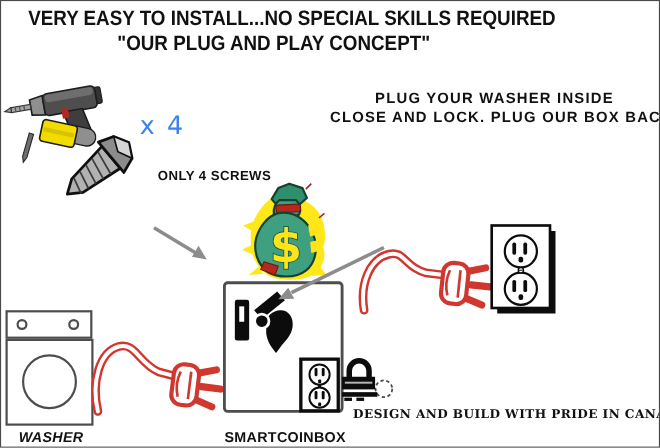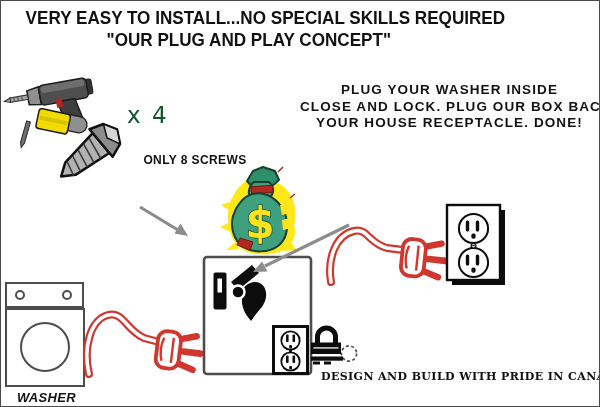--- a/index.html
+++ b/index.html
@@ -9,21 +9,21 @@
     font-family:"Liberation Sans",sans-serif;color:#111;
   }
   .abs{position:absolute;}
   .title{left:0;top:6px;width:496px;text-align:center;font-weight:bold;
     font-size:19px;line-height:22px;white-space:nowrap;
     transform:scaleX(0.9);transform-origin:246px 50%;}
   .instructions{left:268px;top:81px;width:330px;text-align:center;font-weight:bold;
     font-size:13.5px;line-height:16.5px;letter-spacing:1.1px;}
   .instructions div{white-space:nowrap;margin-left:31px;}
   .x4{left:126px;top:101px;font-family:"DejaVu Sans",sans-serif;font-size:23px;
-    color:#14532d;letter-spacing:2px;}
+    color:#3b82f6;letter-spacing:2px;}
   .mountnote{left:136px;top:153px;width:116px;text-align:center;font-weight:bold;
     font-size:12px;line-height:12.5px;letter-spacing:0.4px;}
   .lbl{font-weight:bold;font-size:13px;letter-spacing:0.3px;}
   .washerlbl{left:16px;top:389px;font-style:italic;}
   .boxlbl{left:203px;top:389px;}
   .footer{left:320px;top:369px;width:278px;text-align:center;
     font-family:"DejaVu Serif",serif;font-weight:bold;font-size:11px;
     line-height:13px;letter-spacing:0.4px;}
   .footer div{white-space:nowrap;}
   svg text.dollar{font-family:"DejaVu Sans",sans-serif;font-weight:bold;font-size:42px;}
@@ -179,28 +179,28 @@
   </svg>
 
   <div class="abs title">
     <div>VERY EASY TO INSTALL...NO SPECIAL SKILLS REQUIRED</div>
     <div>"OUR PLUG AND PLAY CONCEPT"</div>
   </div>
 
   <div class="abs instructions">
     <div>PLUG YOUR WASHER INSIDE</div>
     <div>CLOSE AND LOCK. PLUG OUR BOX BACK TO</div>
-    <div>YOUR HOUSE RECEPTACLE. DONE!</div>
   </div>
 
   <div class="abs x4">x 4</div>
 
   <div class="abs mountnote">
-    <div>ONLY 8 SCREWS</div>
+    <div>ONLY 4 SCREWS</div>
   </div>
 
   <div class="abs lbl washerlbl">WASHER</div>
+  <div class="abs lbl boxlbl">SMARTCOINBOX</div>
 
   <div class="abs footer">
     <div>DESIGN AND BUILD WITH PRIDE IN CANADA</div>
   </div>
 
 </div>
 
 </body></html>

